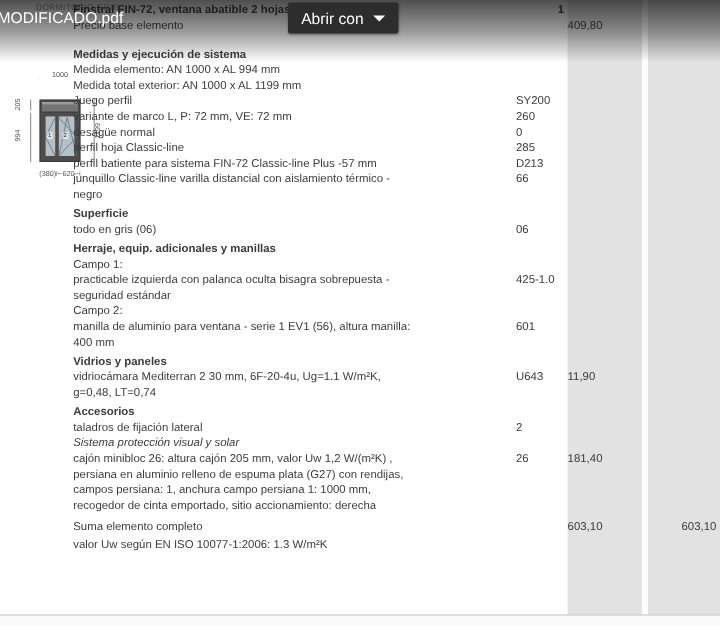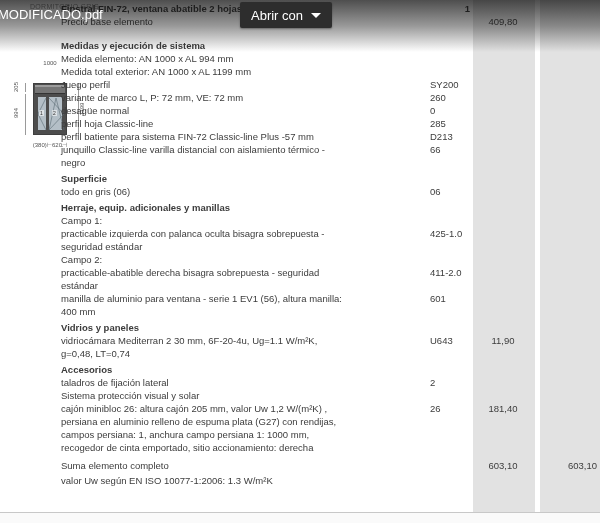--- a/index.html
+++ b/index.html
@@ -11,27 +11,27 @@
   .band2{left:540px;width:60px;}
   .page-edge{position:absolute;left:0;top:512px;width:600px;height:1px;background:#c8c8c8;z-index:1;}
   .below-page{position:absolute;left:0;top:513px;width:600px;height:10px;background:#fafafa;z-index:0;}
   .margin-label{position:absolute;left:30px;top:3px;font-size:7px;letter-spacing:.3px;color:#8c8c8c;z-index:2;}
   
   .spec{position:absolute;left:0;top:2px;width:600px;z-index:2;}
   .row{position:relative;font-size:9.5px;line-height:13px;color:#3c3c3c;}
   .c-label{display:block;margin-left:61px;width:314px;white-space:pre-line;}
   .c-qty{position:absolute;left:430px;top:0;width:40px;text-align:right;font-weight:700;}
   .c-code{position:absolute;left:430px;top:0;}
-  .c-price1{position:absolute;left:473px;top:0;width:60px;text-align:center;}
+  .c-price1{position:absolute;left:473px;top:0;width:60px;text-align:left;}
   .c-price2{position:absolute;left:538px;top:0;width:59px;text-align:right;}
   .row.title .c-label{font-weight:700;}
   .row.header .c-label{font-weight:700;}
   .row.header{margin-top:3px;}
   .row.header-first{margin-top:11px;}
-  .row.italic .c-label{}
+  .row.italic .c-label{font-style:italic;}
   .row.sum{margin-top:5px;margin-bottom:2px;}
   .row.sum .c-label,.row.sum .c-price1,.row.sum .c-price2{font-weight:400;}
   
   .drawing{position:absolute;left:8px;top:58px;width:108px;height:100px;z-index:2;font-size:6px;color:#555;}
   .dim-top-line{position:absolute;left:25px;top:7px;width:34px;height:1px;background:#9a9a9a;}
   .dim-top-label{position:absolute;left:25px;top:1px;width:34px;text-align:center;background:#fff;line-height:8px;}
   .dlv{position:absolute;width:1px;background:#9a9a9a;}
   .rot{position:absolute;transform:rotate(-90deg);transform-origin:center;white-space:nowrap;}
   .win{position:absolute;left:25px;top:25px;width:34px;height:52px;border:1px solid #3f3f3f;box-sizing:border-box;background:#4d4d4d;}
   .cajon{position:absolute;left:1px;top:1px;right:1px;height:8px;background:#757575;border-bottom:1px solid #333;}
@@ -164,25 +164,20 @@
       </div>
       <div class="row">
         <span class="c-label">practicable izquierda con palanca oculta bisagra sobrepuesta -
 seguridad estándar</span>
         <span class="c-code">425-1.0</span>
       </div>
       <div class="row">
         <span class="c-label">Campo 2:</span>
       </div>
       <div class="row">
-        <span class="c-label">practicable-abatible derecha bisagra sobrepuesta - seguridad
-estándar</span>
-        <span class="c-code">411-2.0</span>
-      </div>
-      <div class="row">
         <span class="c-label">manilla de aluminio para ventana - serie 1 EV1 (56), altura manilla:
 400 mm</span>
         <span class="c-code">601</span>
       </div>
       <div class="row header">
         <span class="c-label">Vidrios y paneles</span>
       </div>
       <div class="row">
         <span class="c-label">vidriocámara Mediterran 2 30 mm, 6F-20-4u, Ug=1.1 W/m²K,
 g=0,48, LT=0,74</span>

